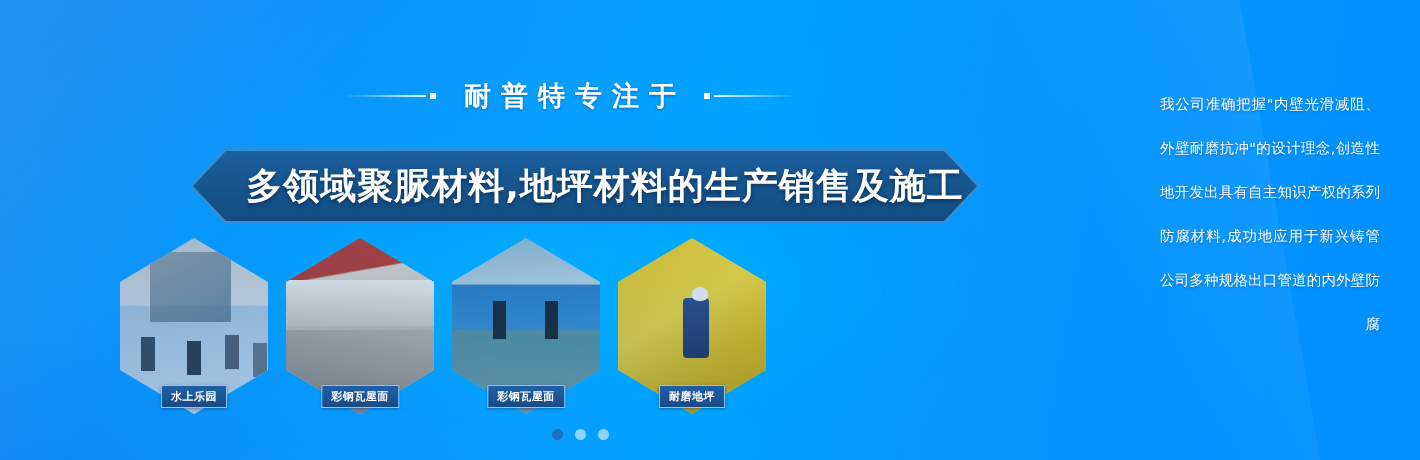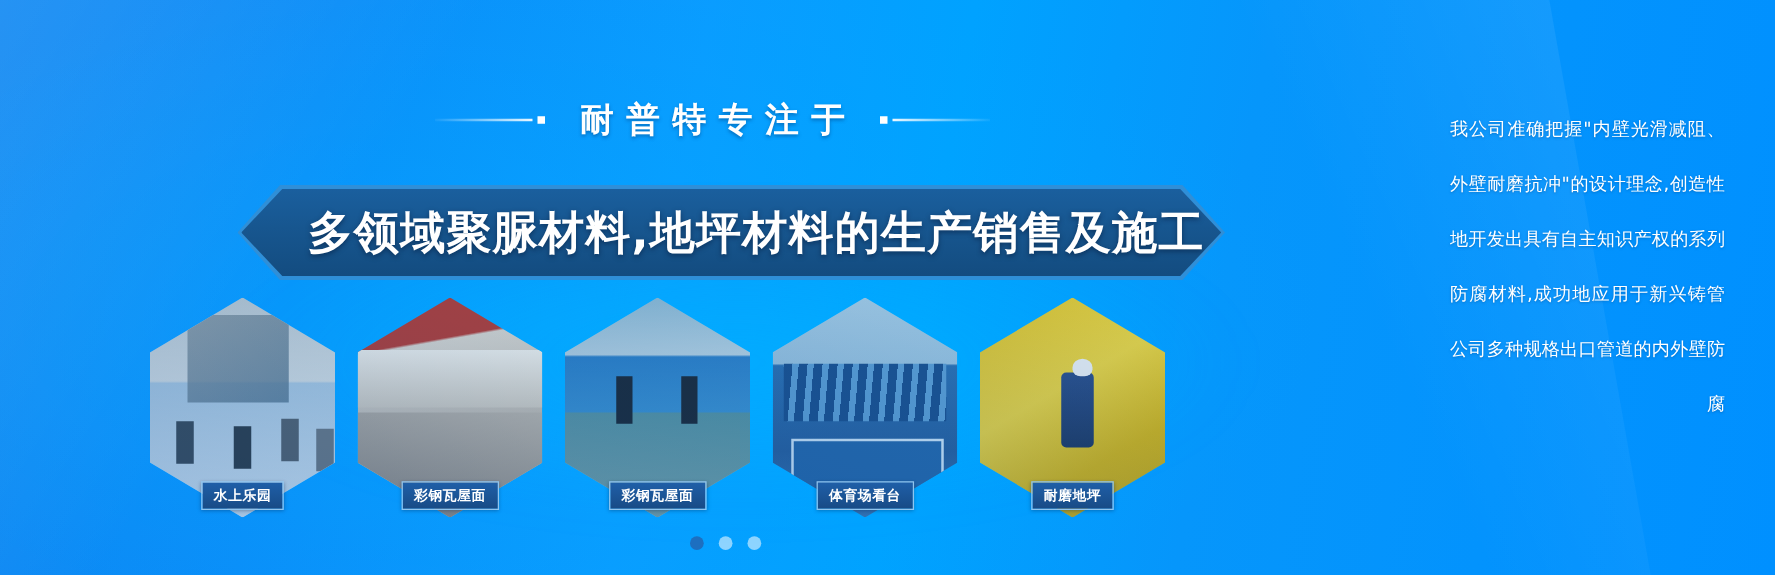--- a/index.html
+++ b/index.html
@@ -223,27 +223,20 @@
 
 
   <div class="hex-item">
     <div class="hex-shape">
       <div class="hex-photo p4"></div>
       <div class="hex-shade"></div>
     </div>
     <div class="hex-caption">彩钢瓦屋面</div>
   </div>
 
-  <div class="hex-item">
-    <div class="hex-shape">
-      <div class="hex-photo p5"></div>
-      <div class="hex-shade"></div>
-    </div>
-    <div class="hex-caption">体育场看台</div>
-  </div>
 
   <div class="hex-item">
     <div class="hex-shape">
       <div class="hex-photo p6"></div>
       <div class="hex-shade"></div>
     </div>
     <div class="hex-caption">耐磨地坪</div>
   </div>
 
 </div>

